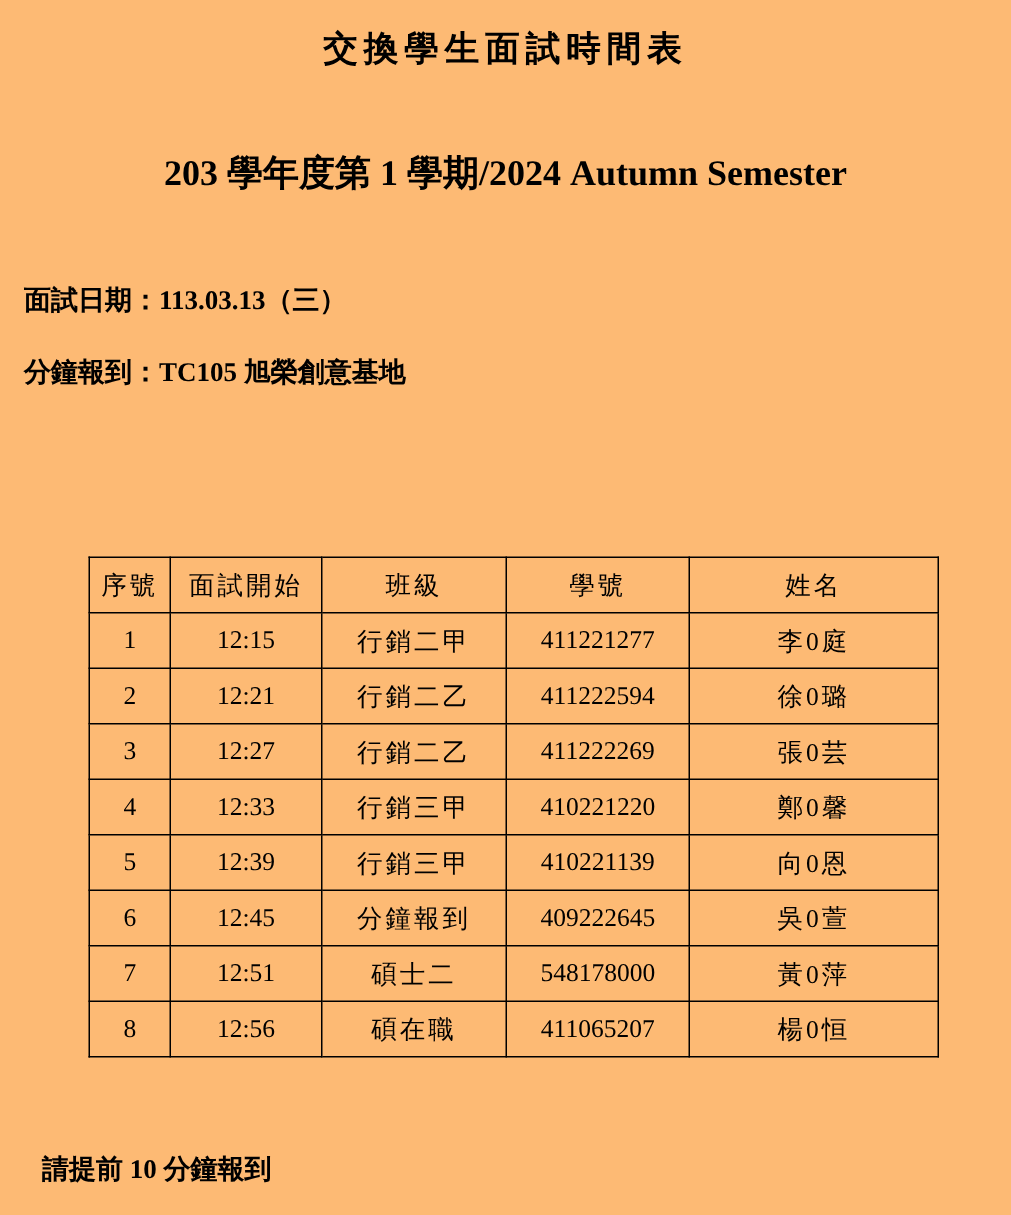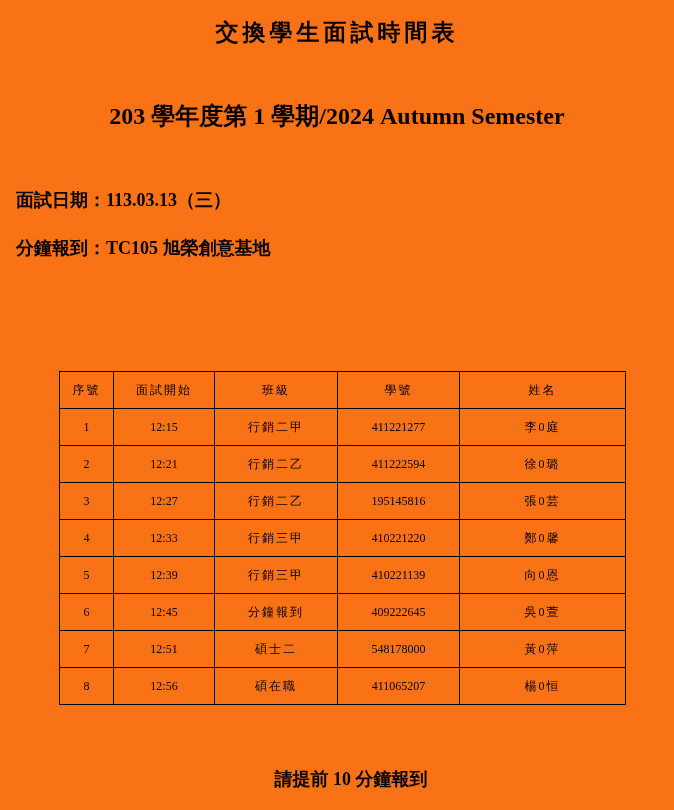--- a/index.html
+++ b/index.html
@@ -6,21 +6,21 @@
     margin: 0;
     padding: 0;
     background: #ffffff;
     color: #000000;
     font-family: "Liberation Serif", "DejaVu Serif", serif;
   }
   .page {
     position: relative;
     width: 674px;
     height: 810px;
-    background: #f97316;
+    background: #fdba74;
     overflow: hidden;
   }
   .doc-title {
     margin: 0;
     padding-top: 17px;
     text-align: center;
     font-size: 23px;
     font-weight: bold;
     line-height: 32px;
     letter-spacing: 4px;
@@ -45,36 +45,35 @@
     margin: 109px 0 0 59px;
     table-layout: fixed;
     width: 566px;
   }
   .schedule-table th,
   .schedule-table td {
     border: 1.5px solid #000000;
     text-align: center;
     vertical-align: middle;
     height: 36px;
-    font-size: 12px;
+    font-size: 17px;
     font-weight: normal;
     padding: 0;
   }
   .col-seq    { width: 54px; }
   .col-time   { width: 101px; }
   .col-class  { width: 123px; }
   .col-id     { width: 122px; }
   .col-name   { width: 166px; }
   .cell-class, .cell-name, th { letter-spacing: 2px; }
   .footer-note {
     margin: 60px 0 0 28px;
     font-size: 18px;
     font-weight: bold;
     line-height: 28px;
-    text-align: center;
   }
 </style>
 </head>
 <body>
 
 <div class="page">
 
   <h1 class="doc-title">交換學生面試時間表</h1>
 
   <h2 class="doc-subtitle">203 學年度第 1 學期/2024 Autumn Semester</h2>
@@ -112,21 +111,21 @@
         <td>2</td>
         <td>12:21</td>
         <td class="cell-class">行銷二乙</td>
         <td>411222594</td>
         <td class="cell-name">徐0璐</td>
       </tr>
       <tr>
         <td>3</td>
         <td>12:27</td>
         <td class="cell-class">行銷二乙</td>
-        <td>195145816</td>
+        <td>411222269</td>
         <td class="cell-name">張0芸</td>
       </tr>
       <tr>
         <td>4</td>
         <td>12:33</td>
         <td class="cell-class">行銷三甲</td>
         <td>410221220</td>
         <td class="cell-name">鄭0馨</td>
       </tr>
       <tr>

